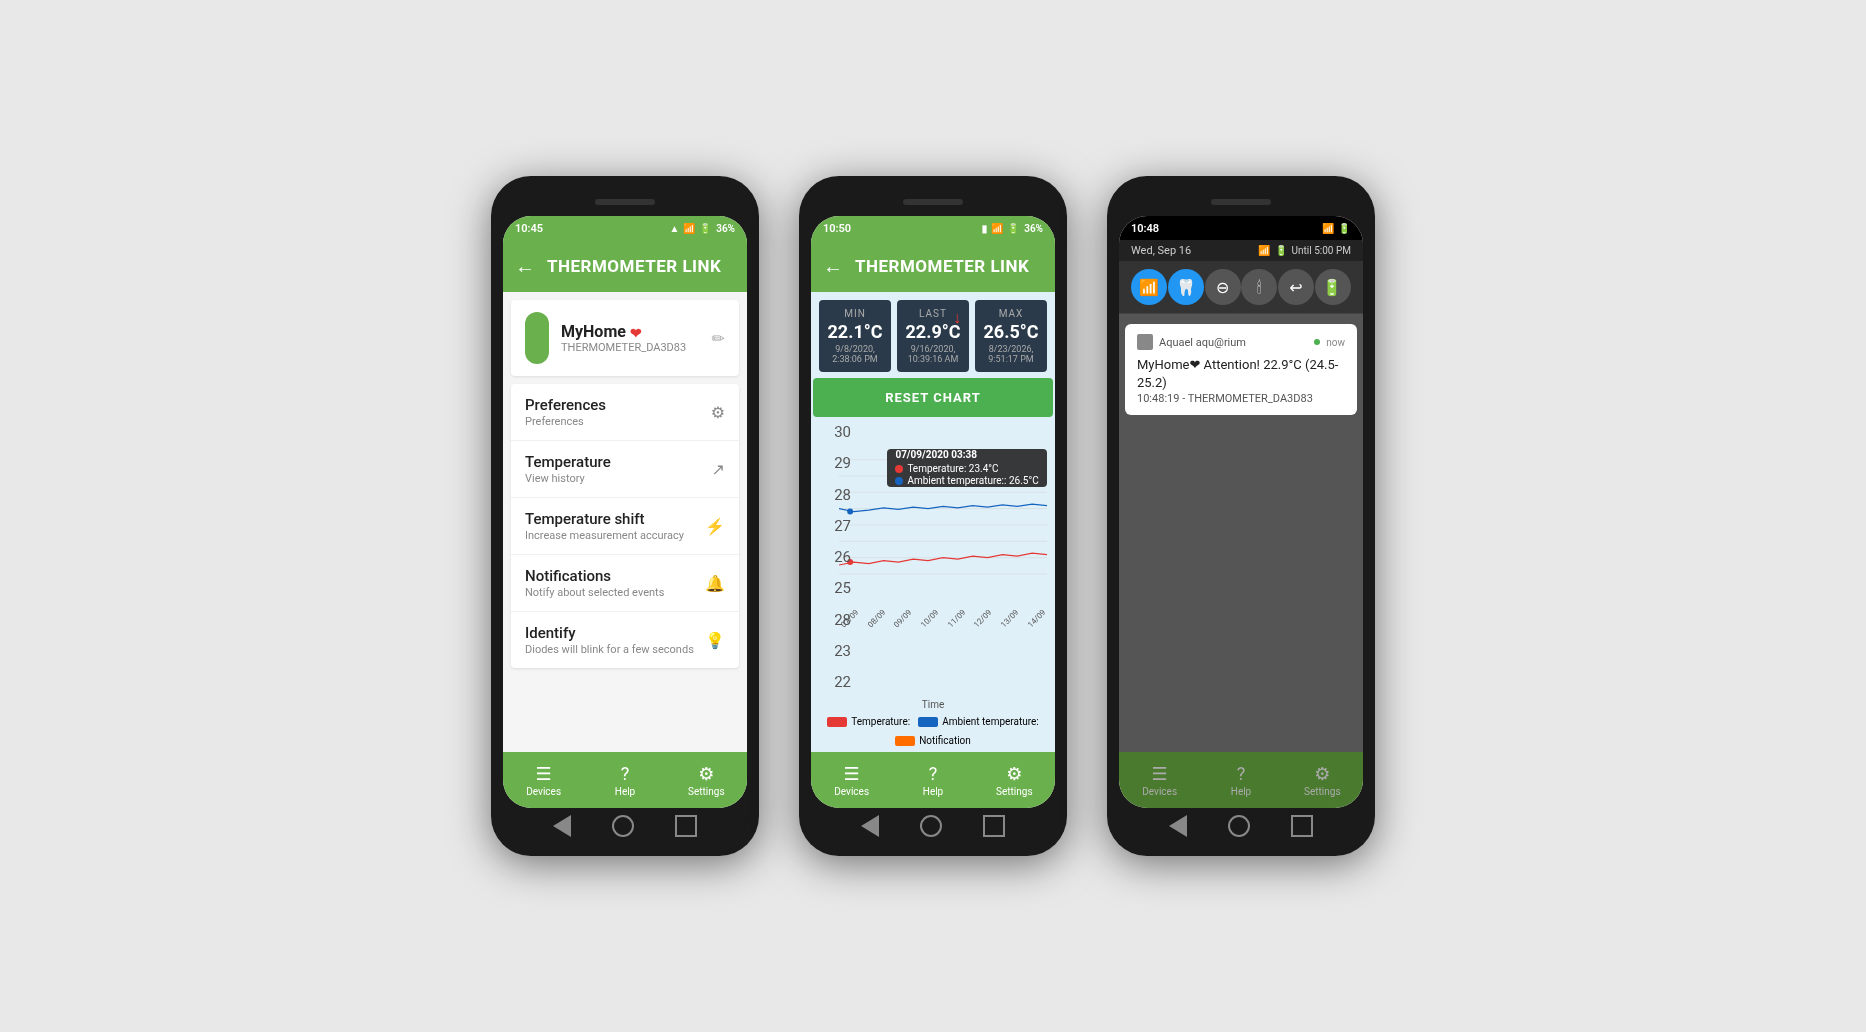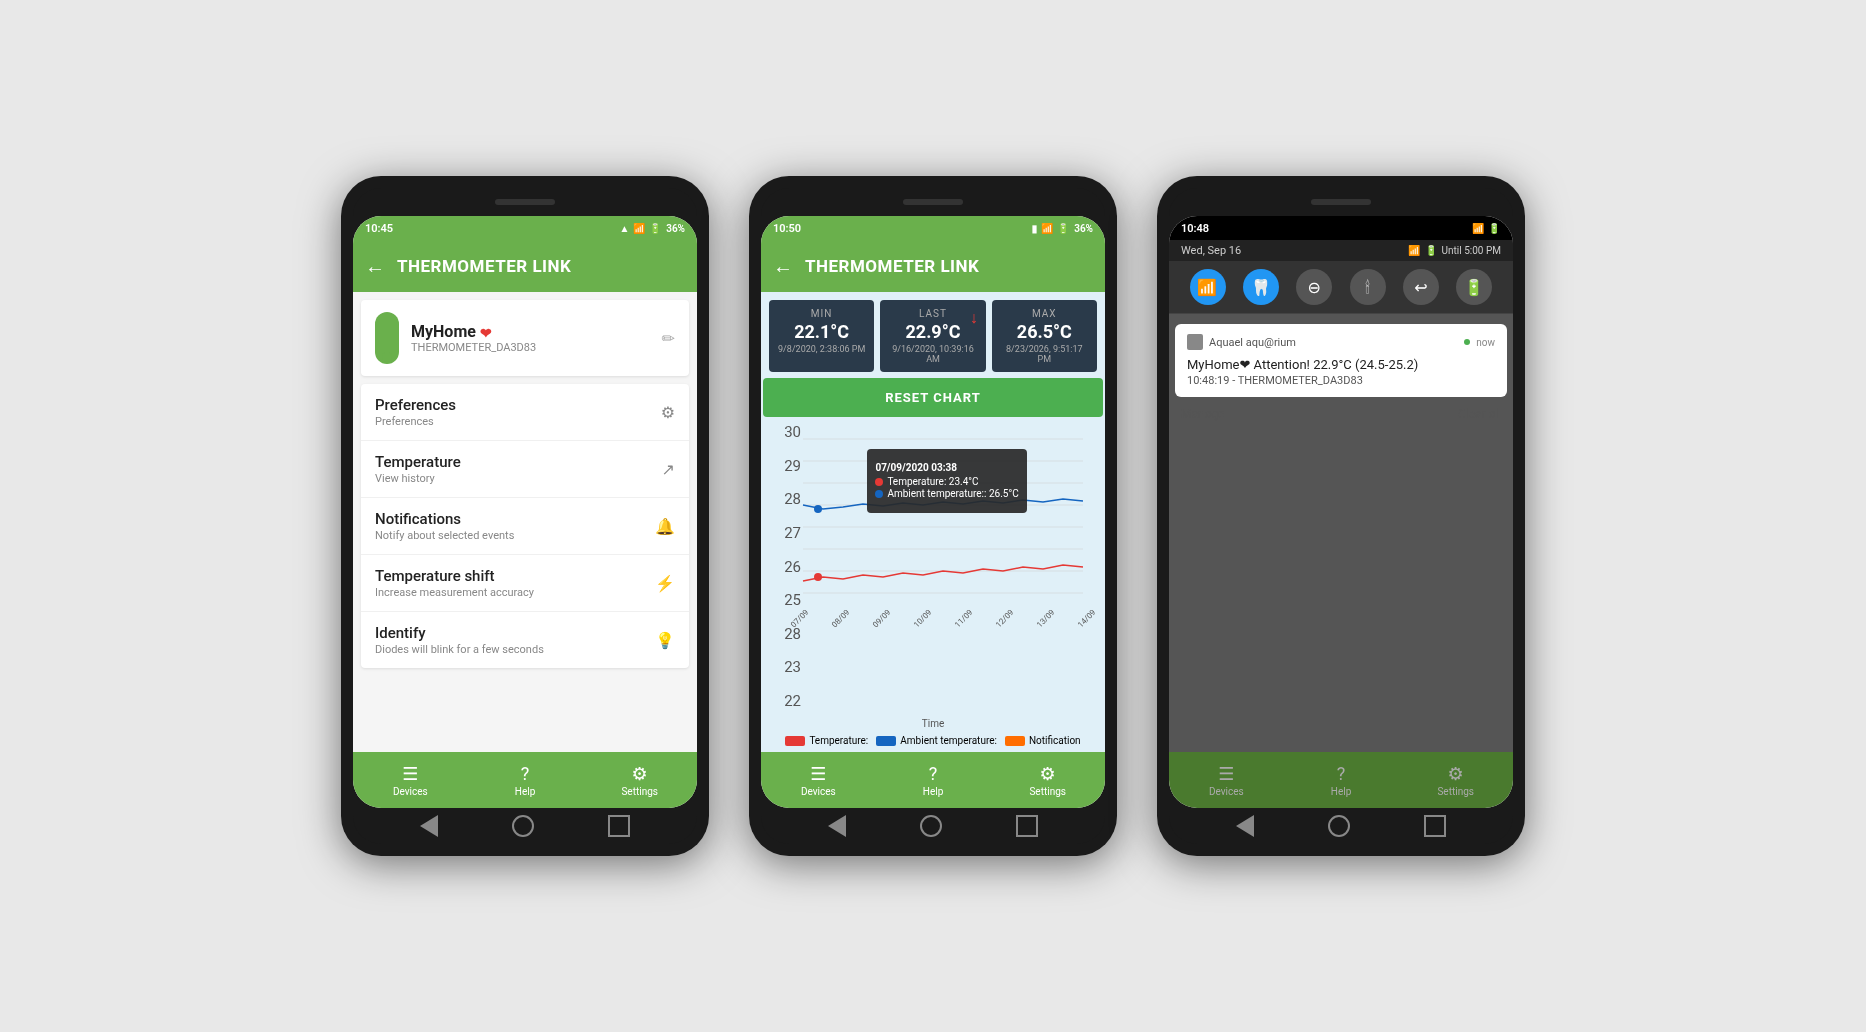--- a/index.html
+++ b/index.html
@@ -9,21 +9,21 @@
       justify-content: center;
       align-items: center;
       min-height: 100vh;
       font-family: 'Roboto', Arial, sans-serif;
       gap: 40px;
       padding: 40px 20px;
     }
 
     
     .phone {
-      width: 368px;
+      width: 268px;
       height: 680px;
       background: #1a1a1a;
       border-radius: 40px;
       padding: 12px;
       box-shadow: 0 8px 40px rgba(0,0,0,0.5);
       display: flex;
       flex-direction: column;
       position: relative;
     }
     .phone-inner {
@@ -225,21 +225,21 @@
       min-height: 200px;
     }
 
     .chart-svg { width: 100%; height: 200px; }
 
     .chart-tooltip {
       position: absolute;
       background: rgba(40,40,40,0.92);
       color: #fff;
       font-size: 10px;
-      padding: 13px 8px;
+      padding: 0 8px;
       border-radius: 4px;
       top: 30px;
       left: 30%;
     }
     .tooltip-row { display: flex; align-items: center; gap: 4px; margin: 1px 0; }
     .tooltip-dot { width: 8px; height: 8px; border-radius: 50%; }
     .tooltip-dot.red { background: #e53935; }
     .tooltip-dot.blue { background: #1565C0; }
 
     .chart-legend {
@@ -374,31 +374,31 @@
         </div>
         <div class="settings-item">
           <div class="settings-text">
             <div class="settings-title">Temperature</div>
             <div class="settings-subtitle">View history</div>
           </div>
           <span class="settings-icon">↗</span>
         </div>
         <div class="settings-item">
           <div class="settings-text">
+            <div class="settings-title">Temperature shift</div>
+            <div class="settings-subtitle">Increase measurement accuracy</div>
+          </div>
+          <span class="settings-icon">⚡</span>
+        </div>
+        <div class="settings-item">
+          <div class="settings-text">
             <div class="settings-title">Notifications</div>
             <div class="settings-subtitle">Notify about selected events</div>
           </div>
           <span class="settings-icon">🔔</span>
-        </div>
-        <div class="settings-item">
-          <div class="settings-text">
-            <div class="settings-title">Temperature shift</div>
-            <div class="settings-subtitle">Increase measurement accuracy</div>
-          </div>
-          <span class="settings-icon">⚡</span>
         </div>
         <div class="settings-item">
           <div class="settings-text">
             <div class="settings-title">Identify</div>
             <div class="settings-subtitle">Diodes will blink for a few seconds</div>
           </div>
           <span class="settings-icon">💡</span>
         </div>
       </div>
     </div>

